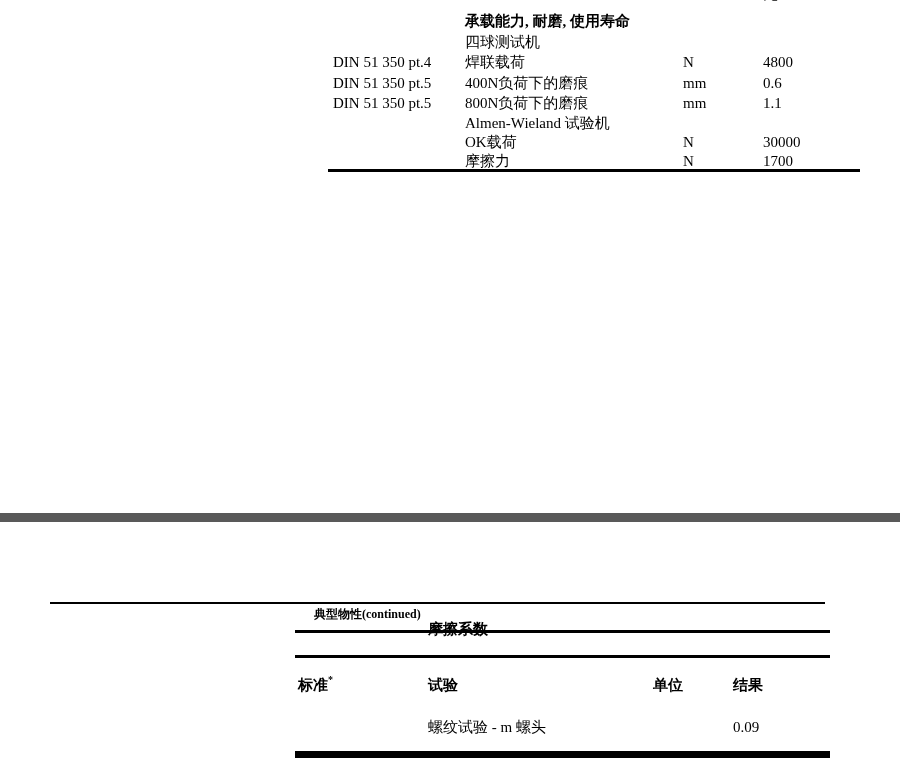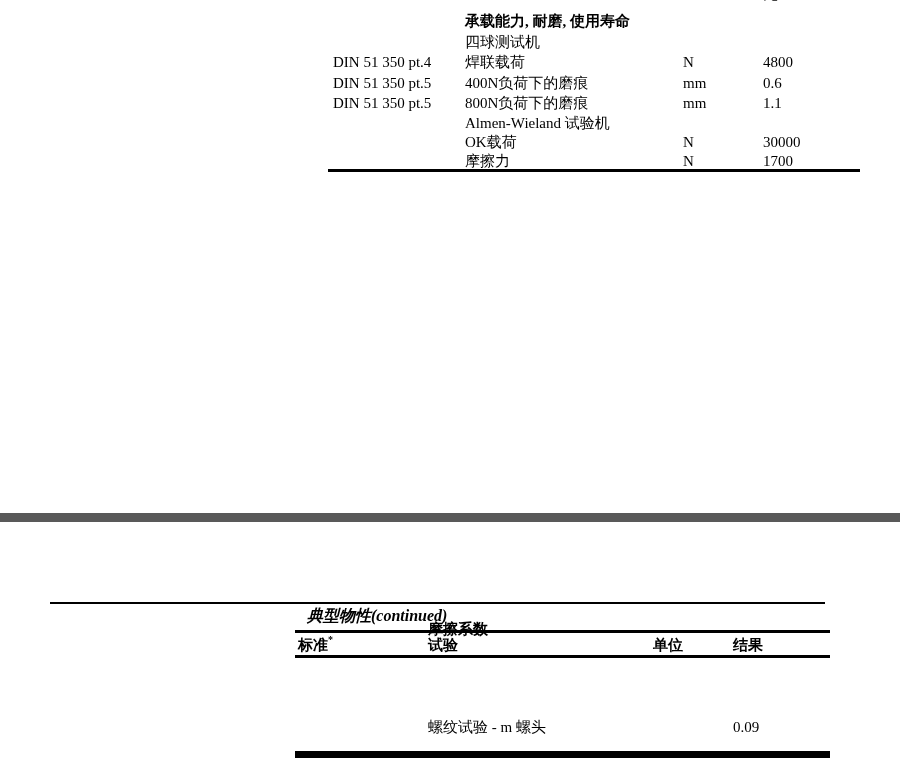--- a/index.html
+++ b/index.html
@@ -23,26 +23,26 @@
   #t1-rule{left:328px;top:169px;width:532px;height:3px;background:#000;}
   
   #sepbar{left:0;top:513px;width:900px;height:9px;}
   
   #p2-topline{left:50px;top:602px;width:775px;height:2px;background:#000;}
   #t2{left:295px;top:0;width:535px;height:758px;}
   #t2 .c-std{left:3px;}
   #t2 .c-test{left:133px;}
   #t2 .c-unit{left:358px;}
   #t2 .c-res{left:438px;}
-  #t2-title{position:absolute;left:12px;top:606px;font-size:16px;font-weight:bold;white-space:nowrap;font-style:italic;}
+  #t2-title{position:absolute;left:19px;top:606px;font-size:12px;font-weight:bold;white-space:nowrap;}
   .rule3{position:absolute;left:0;width:535px;height:3px;background:#000;}
   #t2-rule-top{top:630px;}
   #t2-rule-mid{top:655px;}
   #t2-rule-bot{top:751px;height:8px;}
-  #t2 .hdr .cell{font-weight:bold;}
+  #t2 .hdr .cell{font-weight:bold;margin-top:40px;}
 </style>
 </head>
 <body>
 
 <div id="t1" class="abs">
 
   <div class="row" style="top:-15px">
     <span class="cell" style="left:352px">F</span>
     <span class="cell" style="left:435px">无</span>
   </div>

